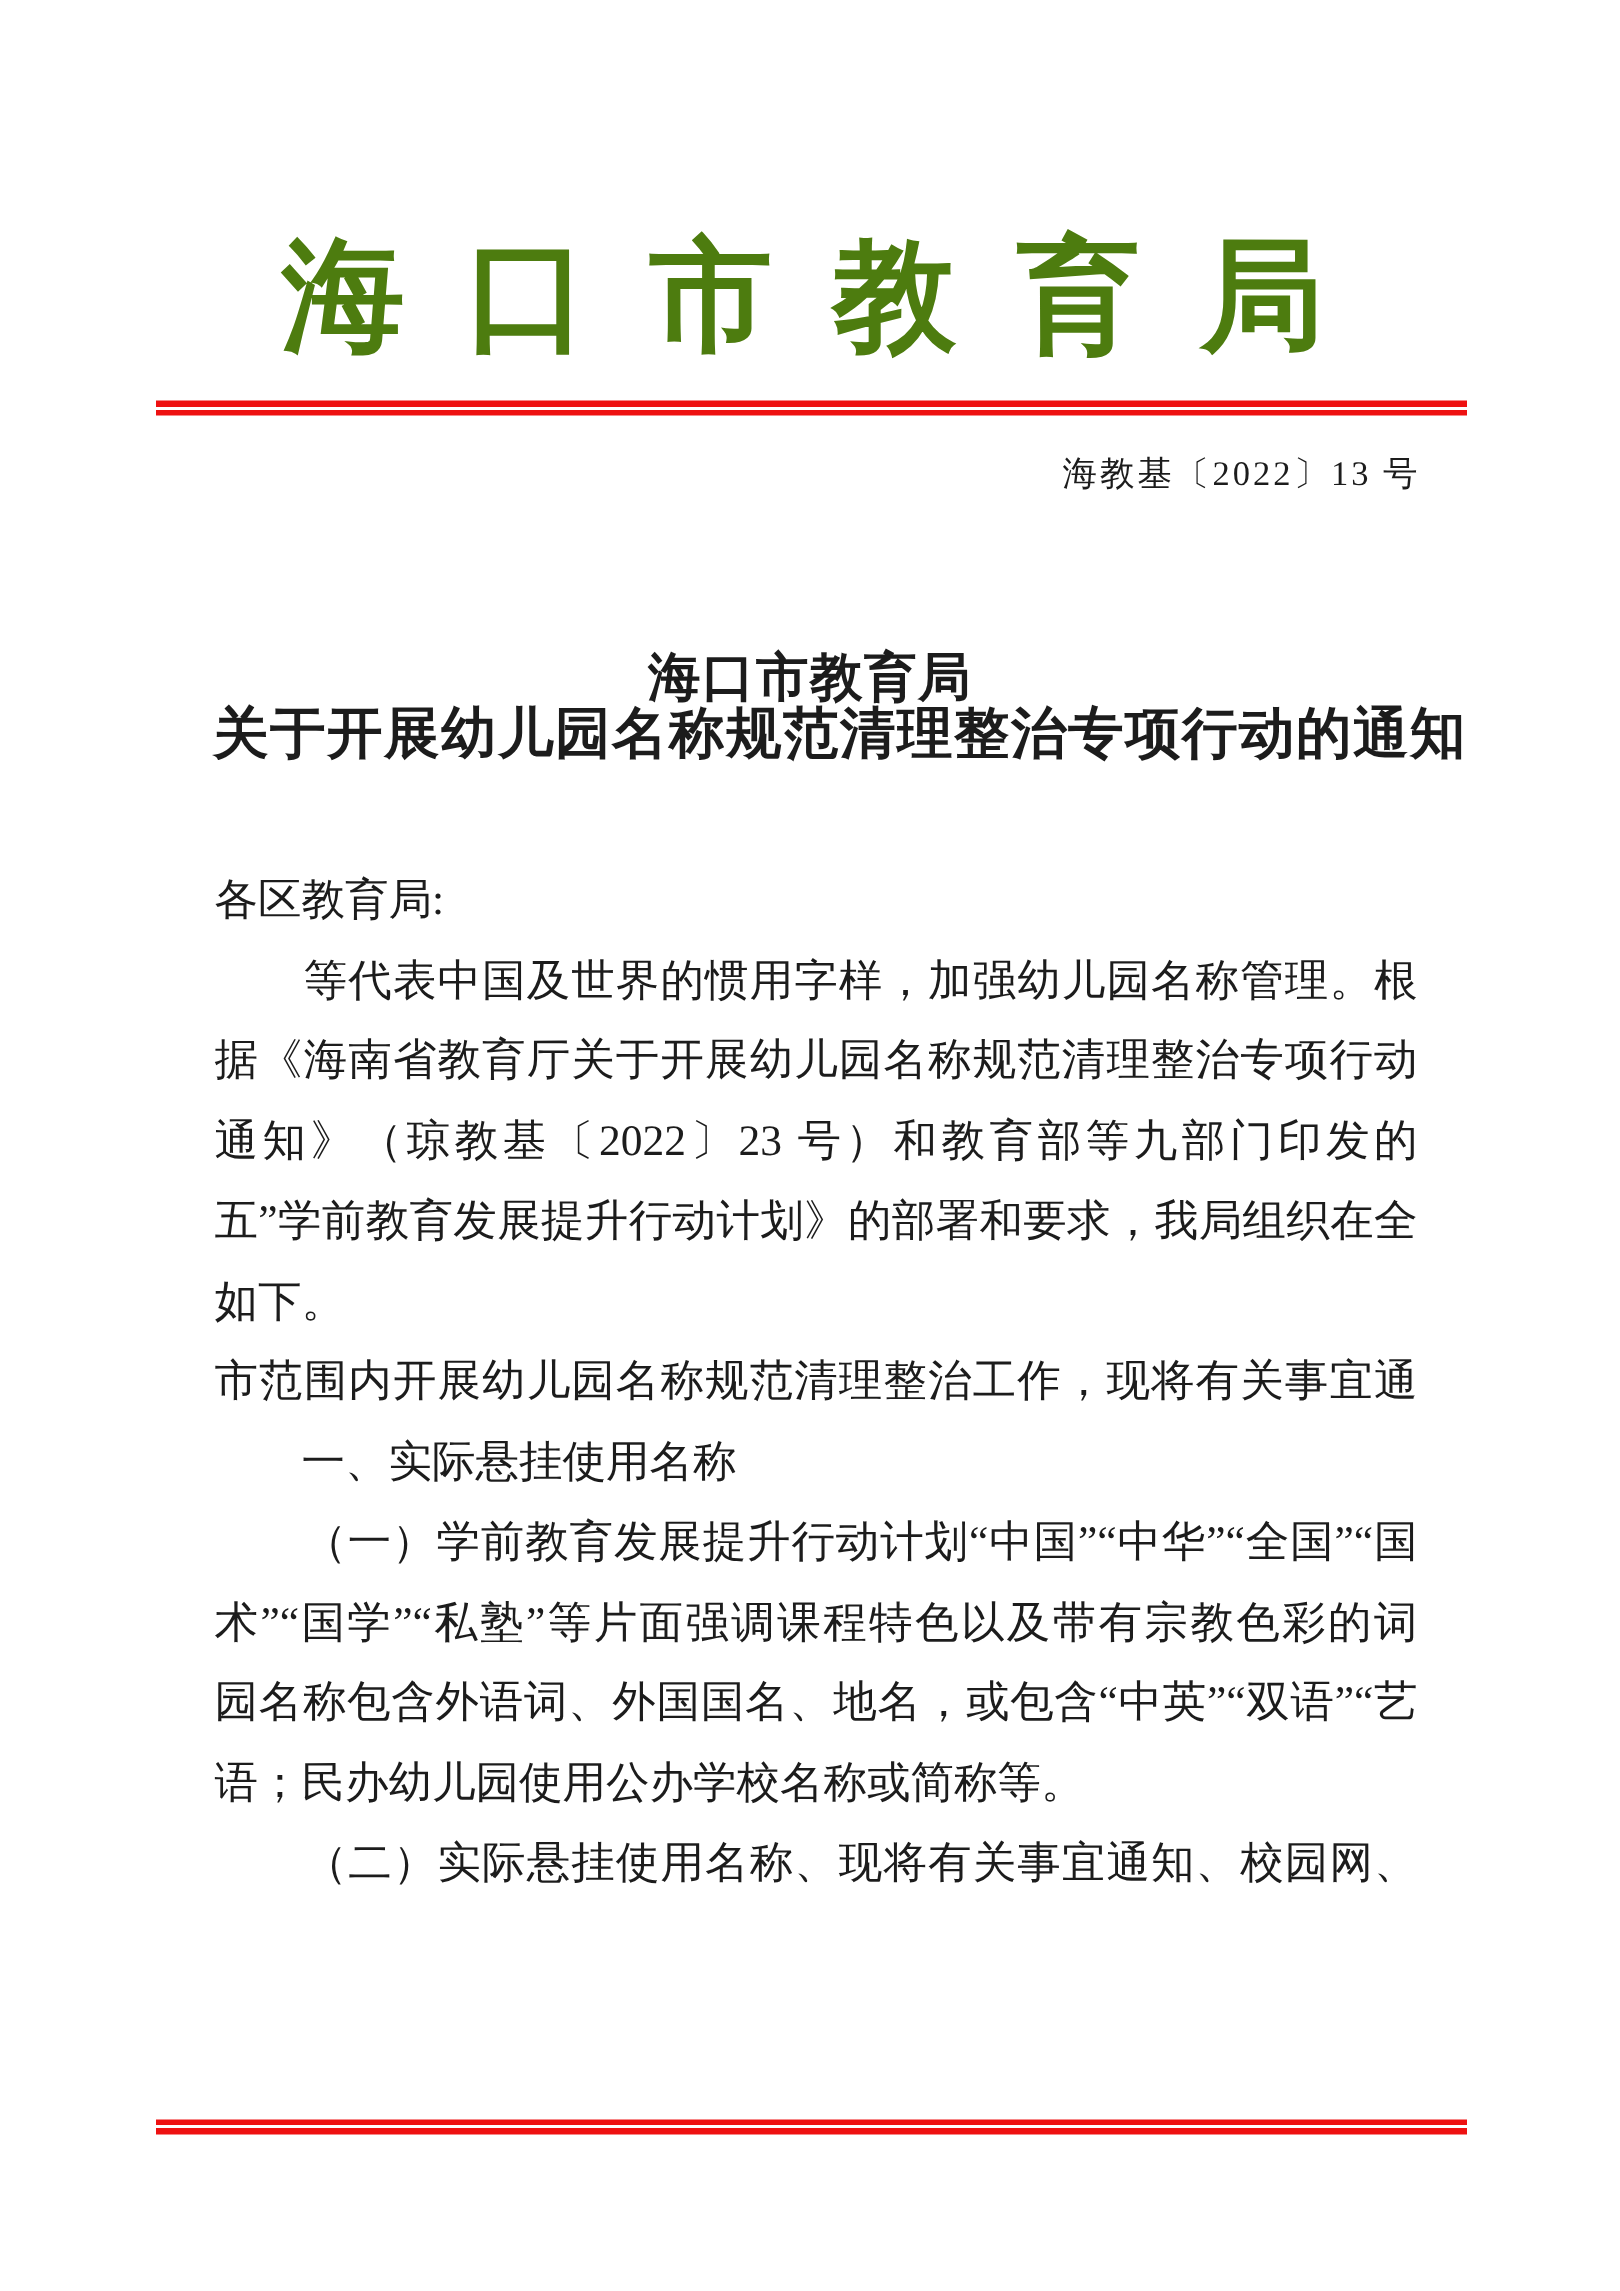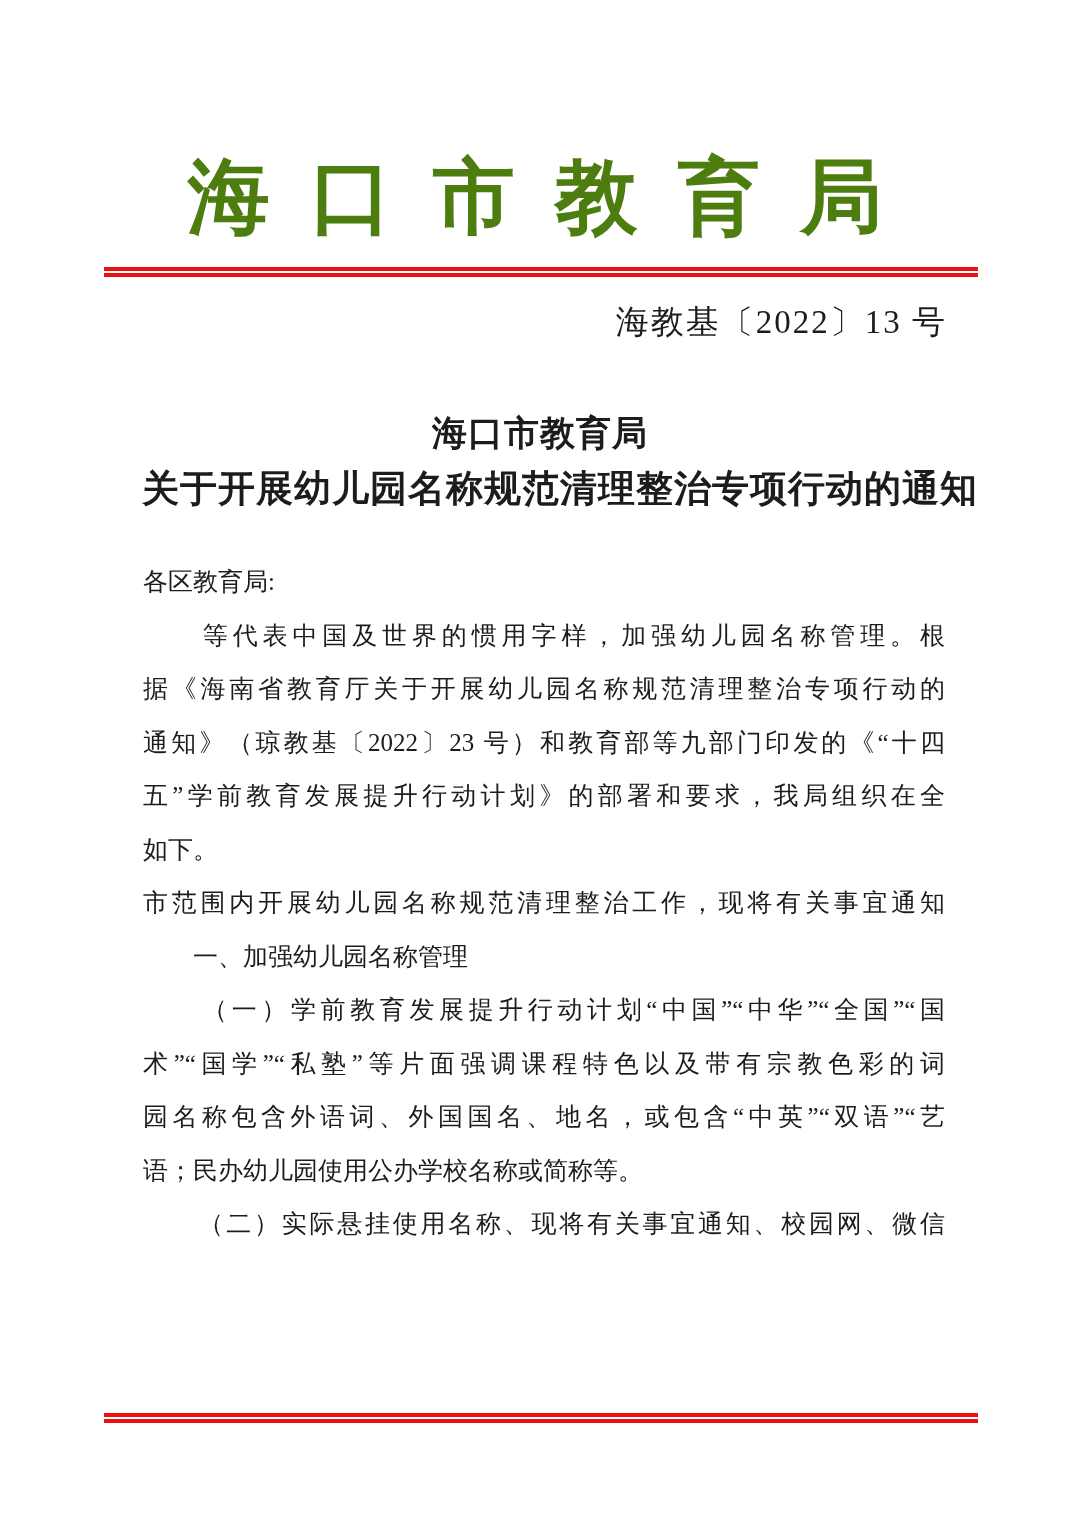--- a/index.html
+++ b/index.html
@@ -45,27 +45,27 @@
       #ee1111 6px, #ee1111 10px
     );
   }
   .red-rule.top    { top: 267px; }
   .red-rule.bottom { top: 1413px; }
 
   .doc-number {
     position: absolute;
     top: 300px;
     right: 133px;
-    font-size: 33px;
+    font-size: 23px;
     letter-spacing: 2px;
     white-space: nowrap;
   }
   .title-org {
     position: absolute;
-    top: 410px;
+    top: 428px;
     left: 0;
     width: 100%;
     text-align: center;
     font-size: 35px;
     font-weight: bold;
     letter-spacing: 1px;
   }
   .title-subject {
     position: absolute;
     top: 464px;
@@ -73,24 +73,24 @@
     width: 100%;
     text-align: center;
     font-size: 37px;
     font-weight: bold;
     letter-spacing: 1px;
     white-space: nowrap;
     margin-left: 20px;
   }
   .body-block {
     position: absolute;
-    top: 555px;
+    top: 574px;
     left: 143px;
     width: 802px;
-    font-size: 25px;
+    font-size: 29px;
     line-height: 53.5px;
     overflow: hidden;
   }
   .line {
     width: 100%;
     white-space: pre-wrap;
     overflow: hidden;
     height: 53.5px;
   }
   .line.justify {
@@ -114,21 +114,21 @@
   <div class="title-subject">关于开展幼儿园名称规范清理整治专项行动的通知</div>
 
   <div class="body-block">
     <div class="line">各区教育局:</div>
     <div class="line justify">　　等代表中国及世界的惯用字样，加强幼儿园名称管理。根</div>
     <div class="line justify">据《海南省教育厅关于开展幼儿园名称规范清理整治专项行动的</div>
     <div class="line justify">通知》（琼教基〔2022〕23 号）和教育部等九部门印发的《“十四</div>
     <div class="line justify">五”学前教育发展提升行动计划》的部署和要求，我局组织在全</div>
     <div class="line">如下。</div>
     <div class="line justify">市范围内开展幼儿园名称规范清理整治工作，现将有关事宜通知</div>
-    <div class="line">　　一、加强幼儿园名称管理</div>
+    <div class="line">　　一、实际悬挂使用名称</div>
     <div class="line justify">　　（一）学前教育发展提升行动计划“中国”“中华”“全国”“国</div>
     <div class="line justify">术”“国学”“私塾”等片面强调课程特色以及带有宗教色彩的词</div>
     <div class="line justify">园名称包含外语词、外国国名、地名，或包含“中英”“双语”“艺</div>
     <div class="line">语；民办幼儿园使用公办学校名称或简称等。</div>
     <div class="line justify">　　（二）实际悬挂使用名称、现将有关事宜通知、校园网、微信</div>
   </div>
 
   <div class="red-rule bottom"></div>
 
 </div>

